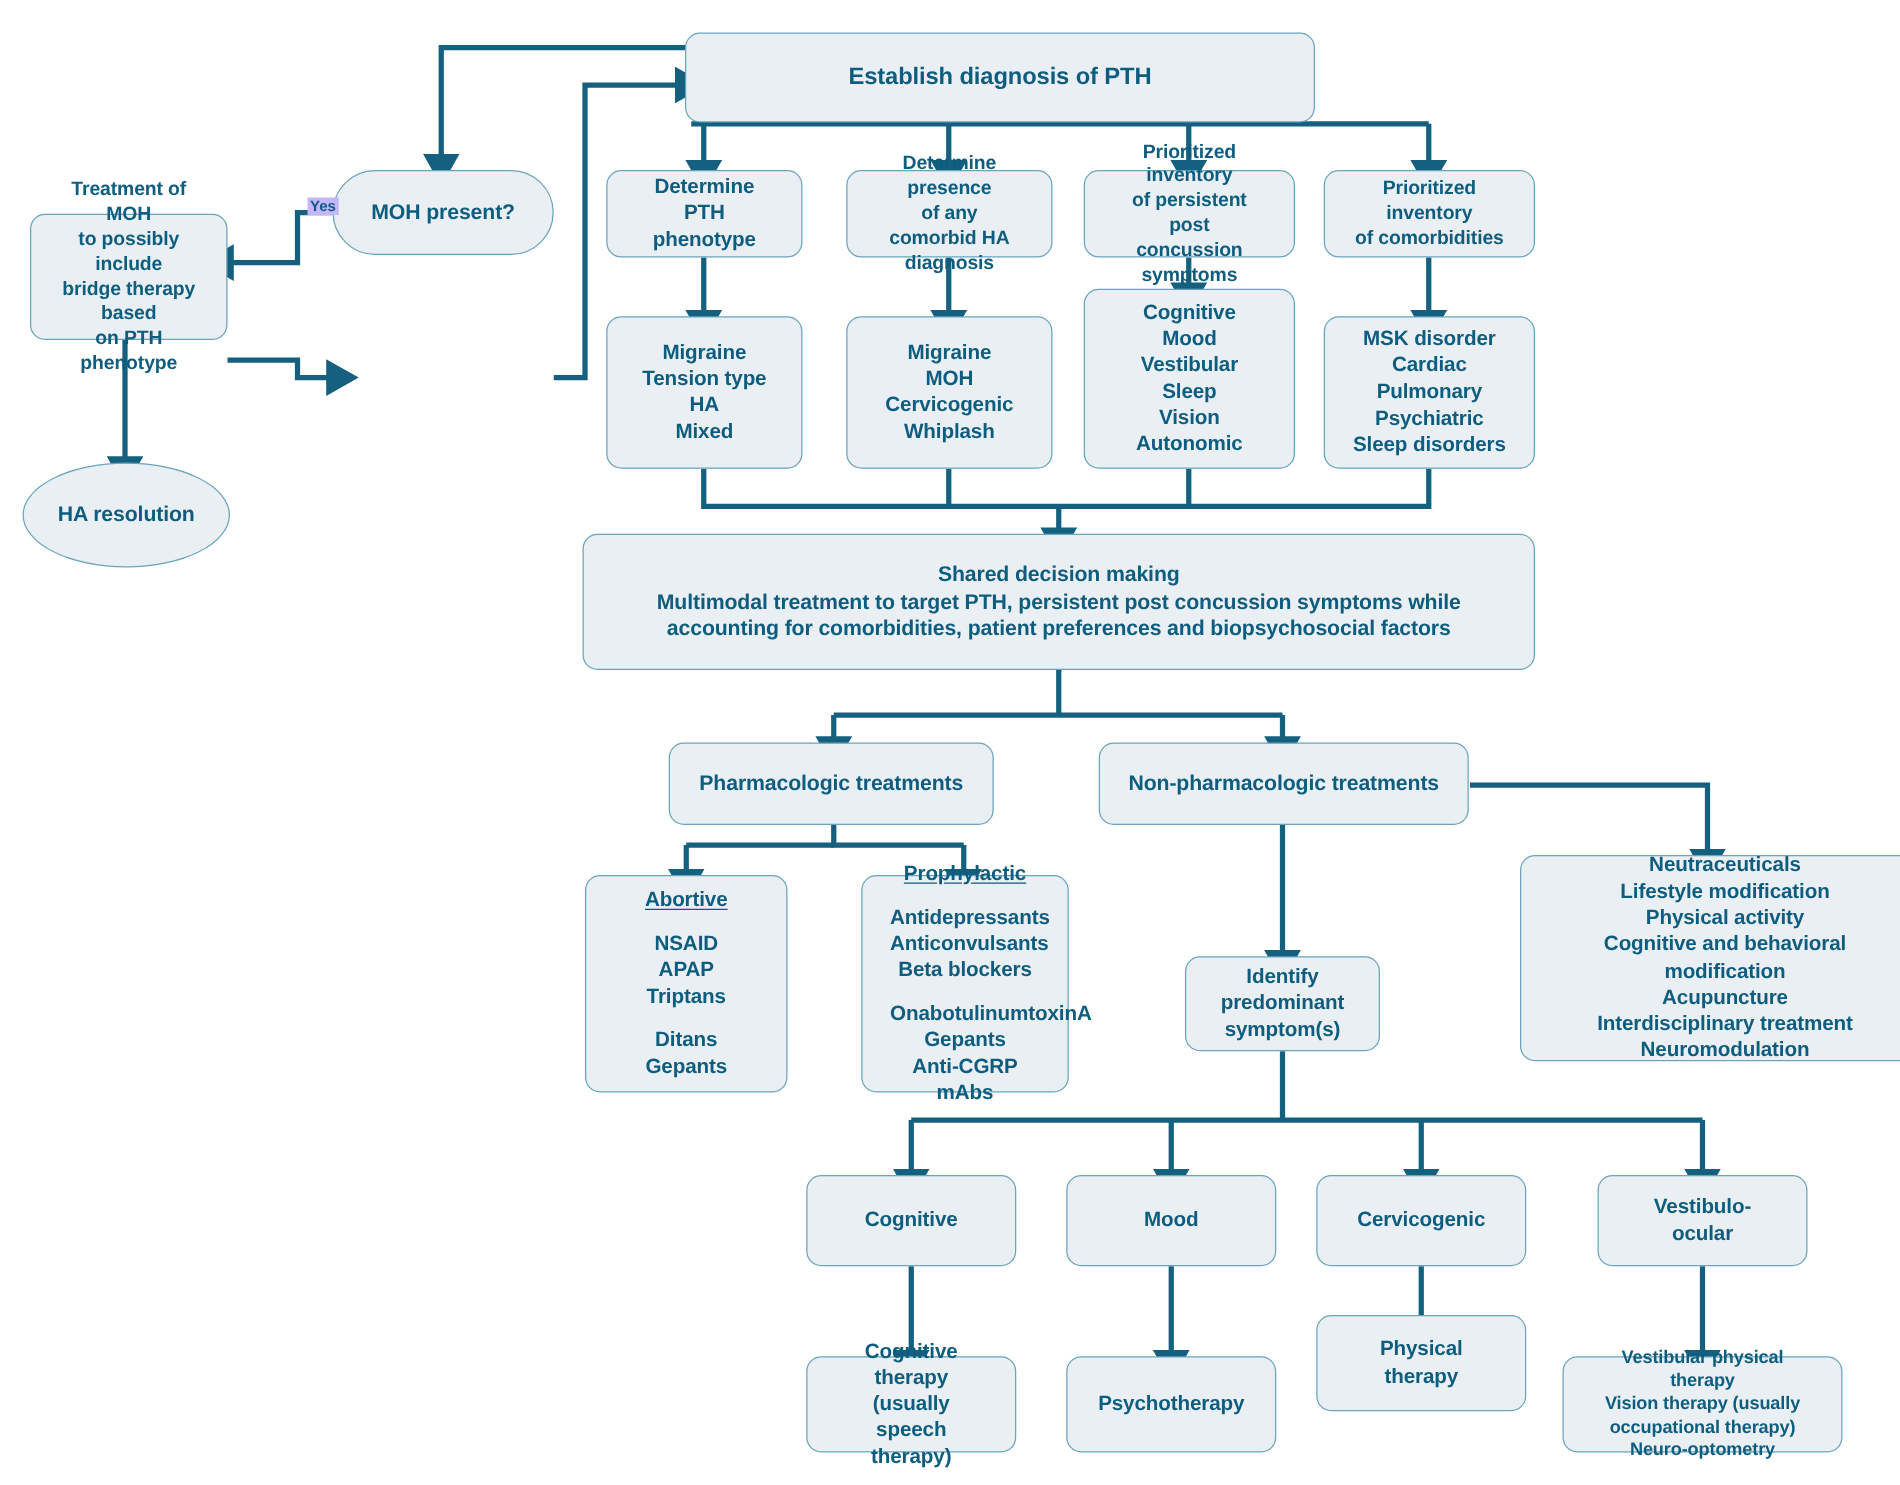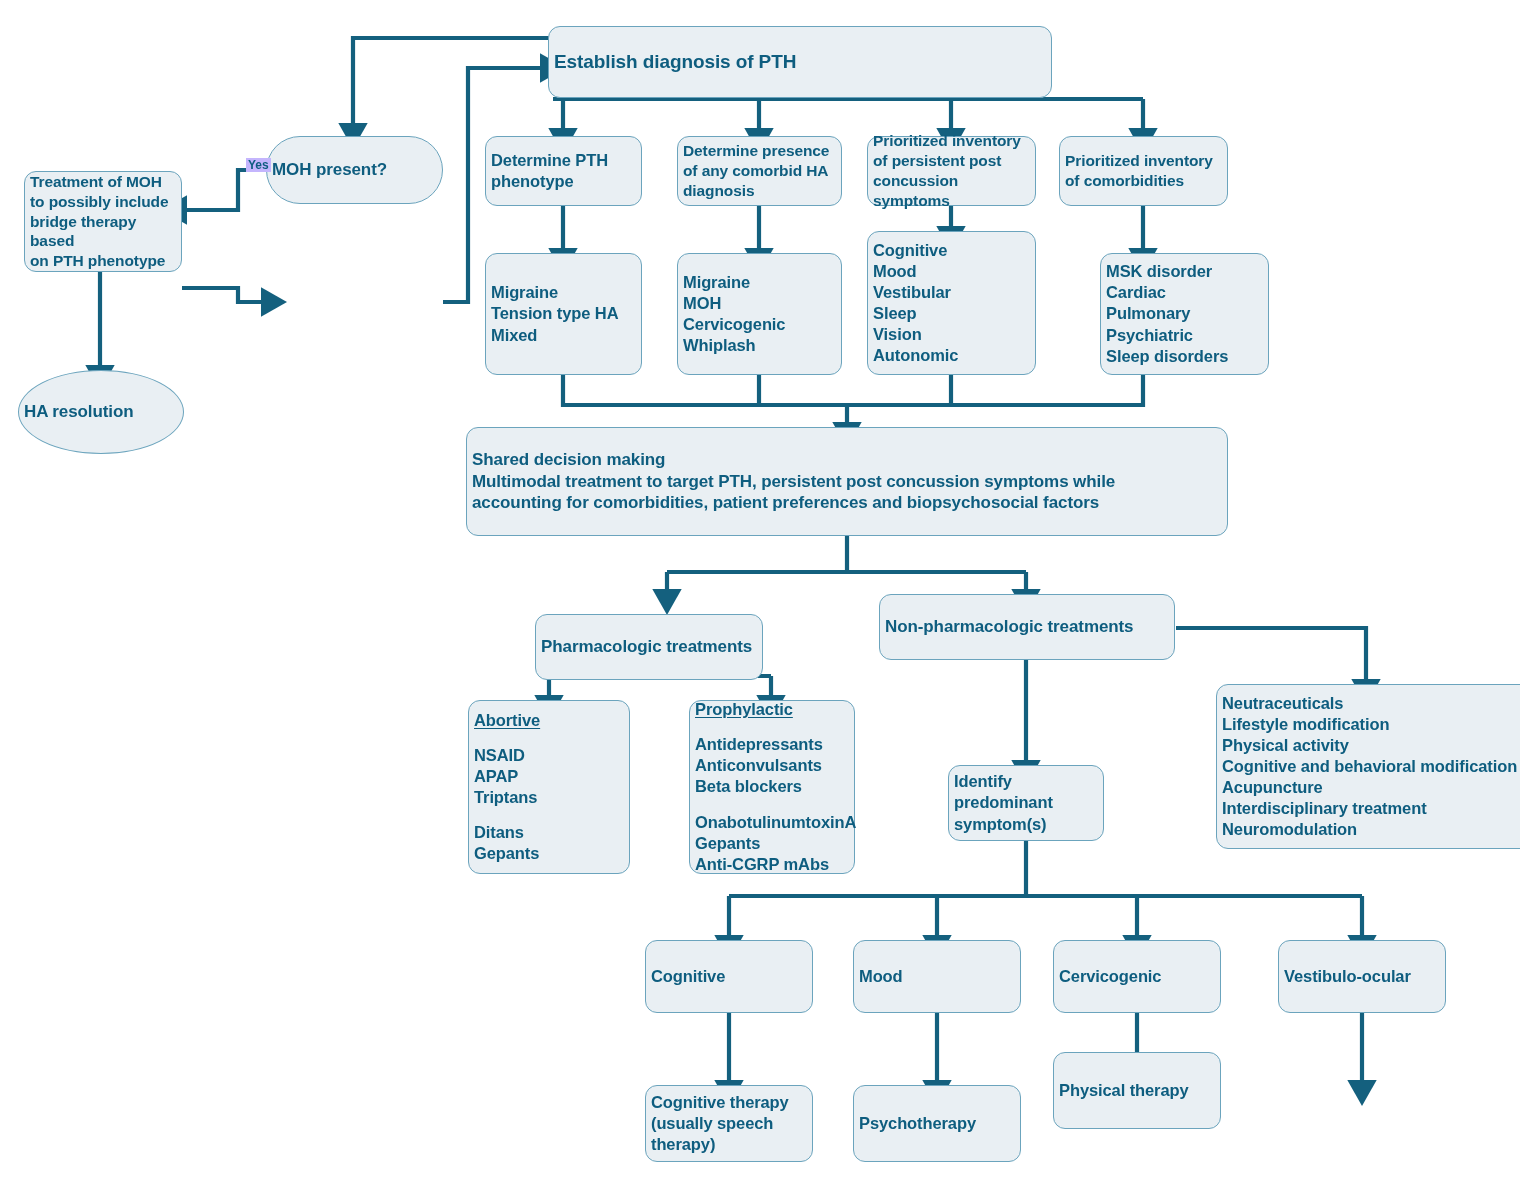--- a/index.html
+++ b/index.html
@@ -20,26 +20,27 @@
   }
   .node{
     position:absolute;
     box-sizing:border-box;
     background:#e9eff3;
     border:1.6px solid #6ba4bd;
     color:#0e5d7f;
     display:flex;
     align-items:center;
     justify-content:center;
+    text-align:center;
     line-height:1.28;
     font-weight:700;
     letter-spacing:-0.1px;
     border-radius:12px;
     z-index:2;
-    padding:4px 5px;
+    padding:4px 22px;
   }
   .node .inner{width:100%;}
   .pill{border-radius:999px;}
   .ellipse{border-radius:50%;}
   .u{ text-decoration:underline; text-underline-offset:2px; }
   .gap{display:block;height:0.85em;}
   .edgelabel{
     position:absolute;
     color:#0e5d7f;
     font-weight:700;
@@ -200,39 +201,39 @@
     <span class="inner">
       <span>Cognitive</span><br>
       <span>Mood</span><br>
       <span>Vestibular</span><br>
       <span>Sleep</span><br>
       <span>Vision</span><br>
       <span>Autonomic</span>
     </span>
   </div>
 
-  <div class="node fs16" style="left:1059px;top:253px;width:169px;height:122px;margin-left:41px;">
+  <div class="node fs16" style="left:1059px;top:253px;width:169px;height:122px;">
     <span class="inner">
       <span>MSK disorder</span><br>
       <span>Cardiac</span><br>
       <span>Pulmonary</span><br>
       <span>Psychiatric</span><br>
       <span>Sleep disorders</span>
     </span>
   </div>
 
   <div class="node fs17" style="left:466px;top:427px;width:762px;height:109px;">
     <span class="inner">
       <span>Shared decision making</span><br>
       <span>Multimodal treatment to target PTH, persistent post concussion symptoms while</span><br>
       <span>accounting for comorbidities, patient preferences and biopsychosocial factors</span>
     </span>
   </div>
 
-  <div class="node fs17" style="left:535px;top:614px;width:228px;height:66px;">
+  <div class="node fs17" style="left:535px;top:594px;width:260px;height:66px;">
     <span class="inner">Pharmacologic treatments</span>
   </div>
 
   <div class="node fs17" style="left:879px;top:594px;width:296px;height:66px;">
     <span class="inner">Non-pharmacologic treatments</span>
   </div>
 
   <div class="node fs16" style="left:468px;top:700px;width:162px;height:174px;">
     <span class="inner">
       <span class="u">Abortive</span>
@@ -299,14 +300,22 @@
       <span>(usually speech</span><br>
       <span>therapy)</span>
     </span>
   </div>
   <div class="node fs16" style="left:853px;top:1085px;width:168px;height:77px;">
     <span class="inner">Psychotherapy</span>
   </div>
   <div class="node fs16" style="left:1053px;top:1052px;width:168px;height:77px;">
     <span class="inner">Physical therapy</span>
   </div>
+  <div class="node fs14" style="left:1250px;top:1085px;width:224px;height:77px;">
+    <span class="inner">
+      <span>Vestibular physical therapy</span><br>
+      <span>Vision therapy (usually</span><br>
+      <span>occupational therapy)</span><br>
+      <span>Neuro-optometry</span>
+    </span>
+  </div>
 
 </div>
 
 </body></html>

